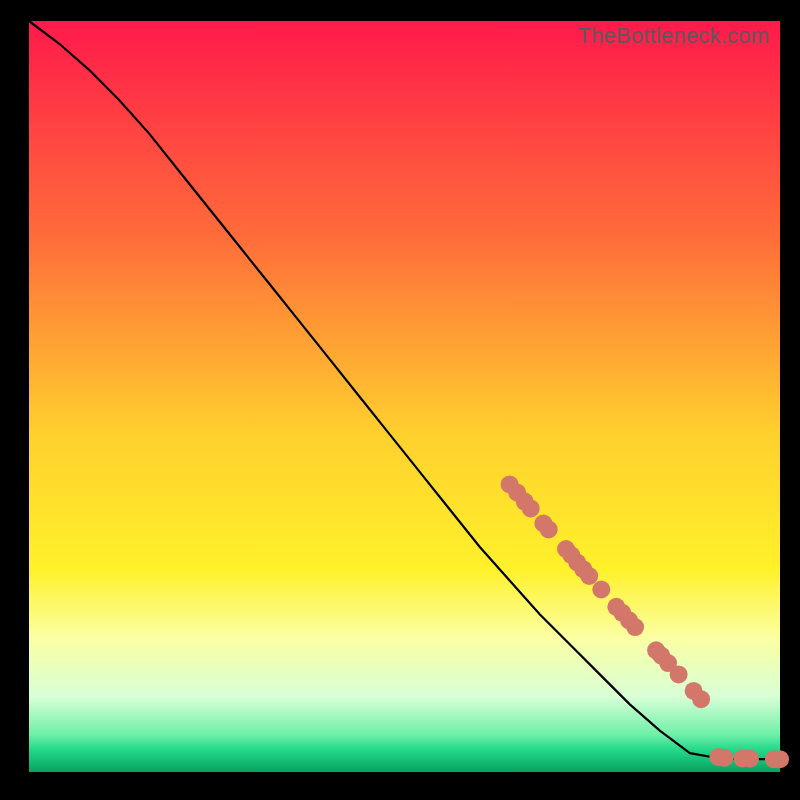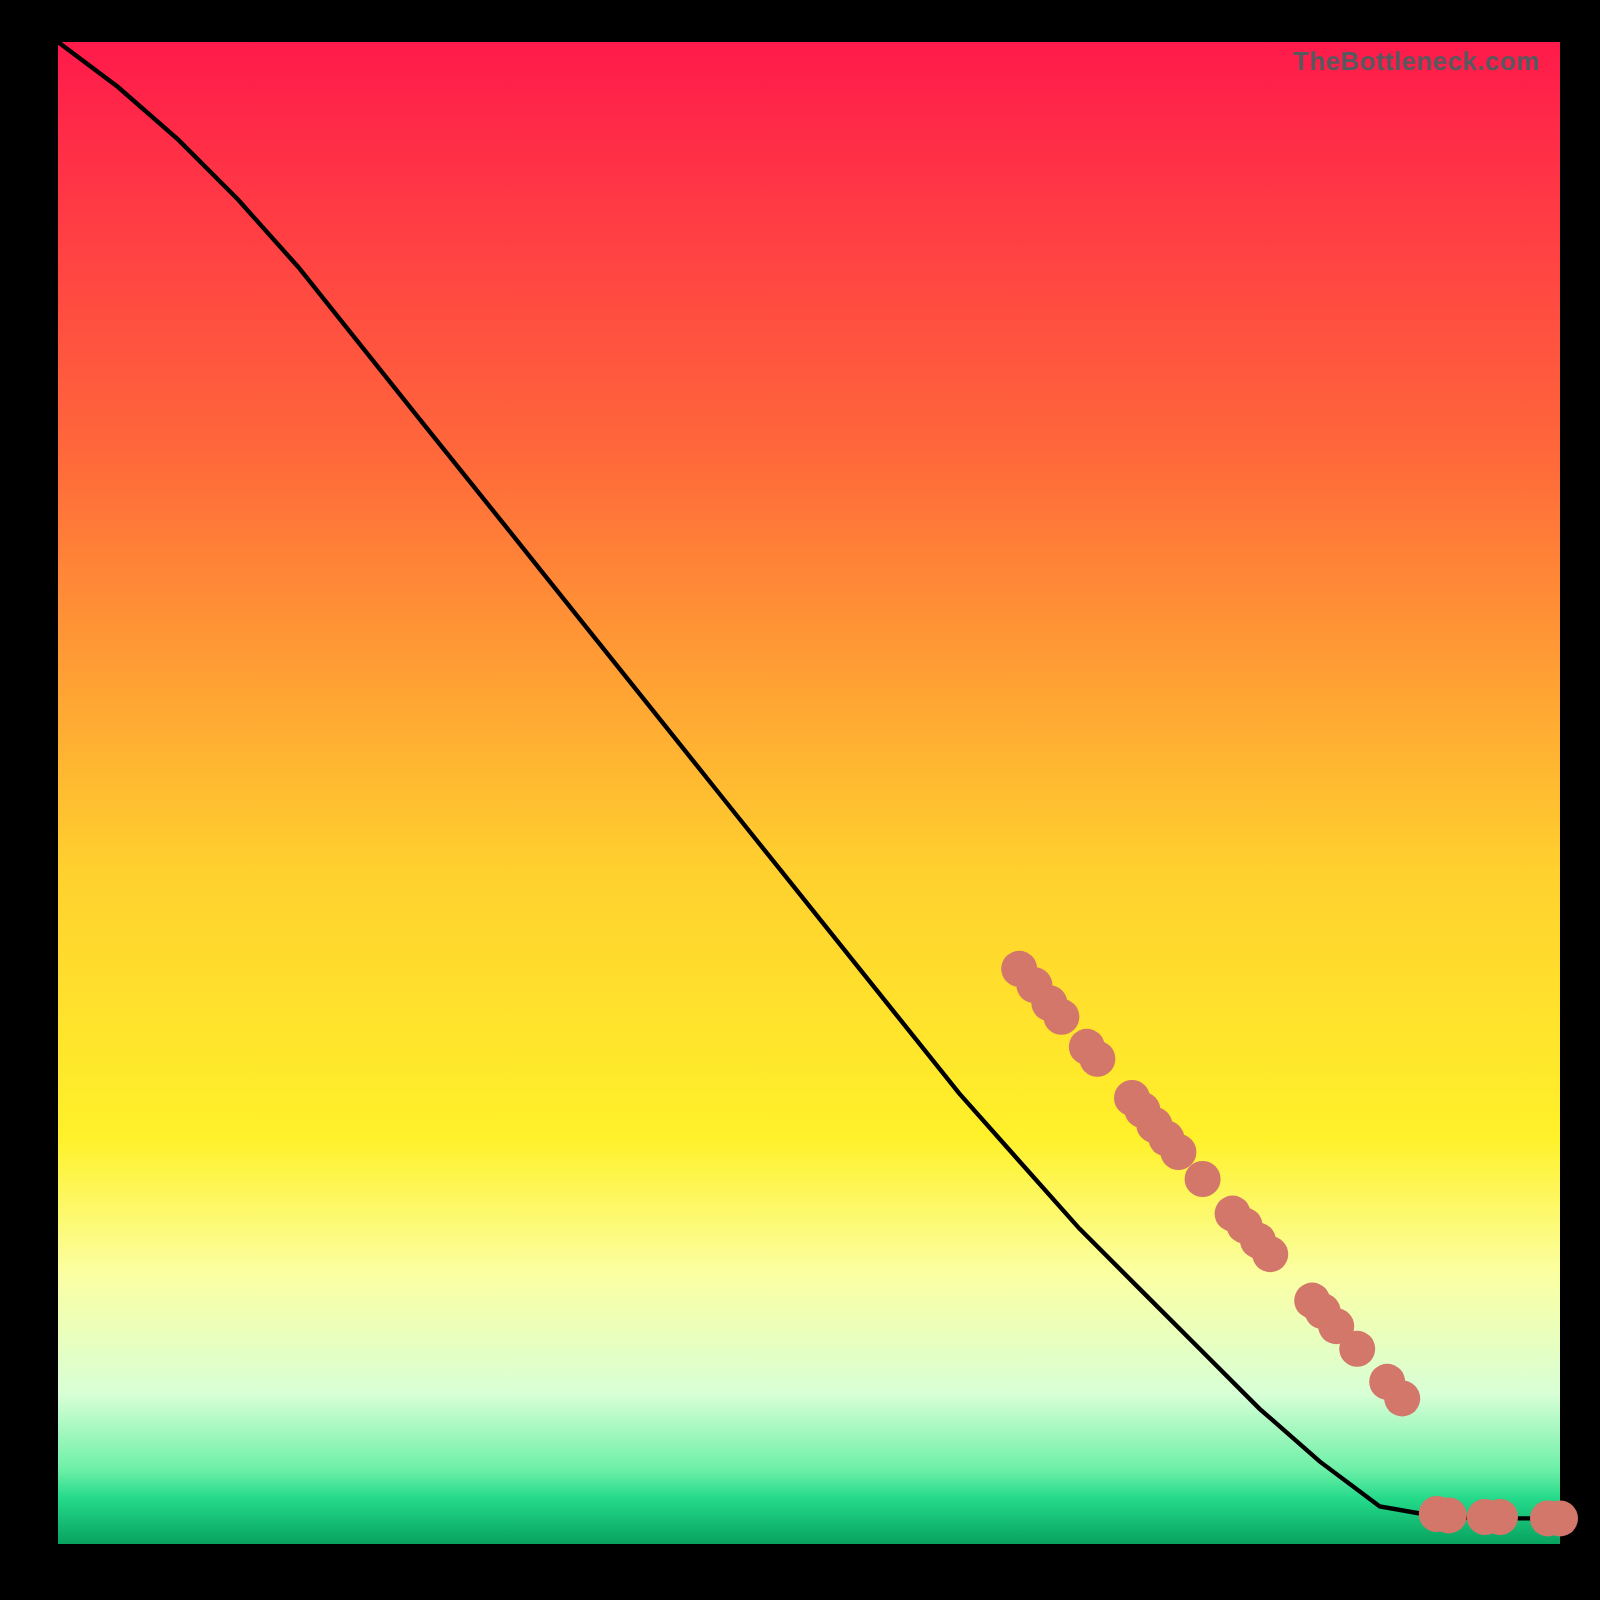--- a/index.html
+++ b/index.html
@@ -25,22 +25,22 @@
     top: 0;
     width: 751px;
     height: 751px;
     
   }
   .attribution {
     position: absolute;
     top: 2px;
     right: 10px;
     color: #555a5e;
-    font-size: 13px;
-    font-weight: 700;
+    font-size: 22px;
+    font-weight: 400;
     letter-spacing: 0.2px;
   }
   svg.curve {
     position: absolute;
     left: 0;
     top: 0;
     width: 751px;
     height: 751px;
     overflow: visible;
   }

